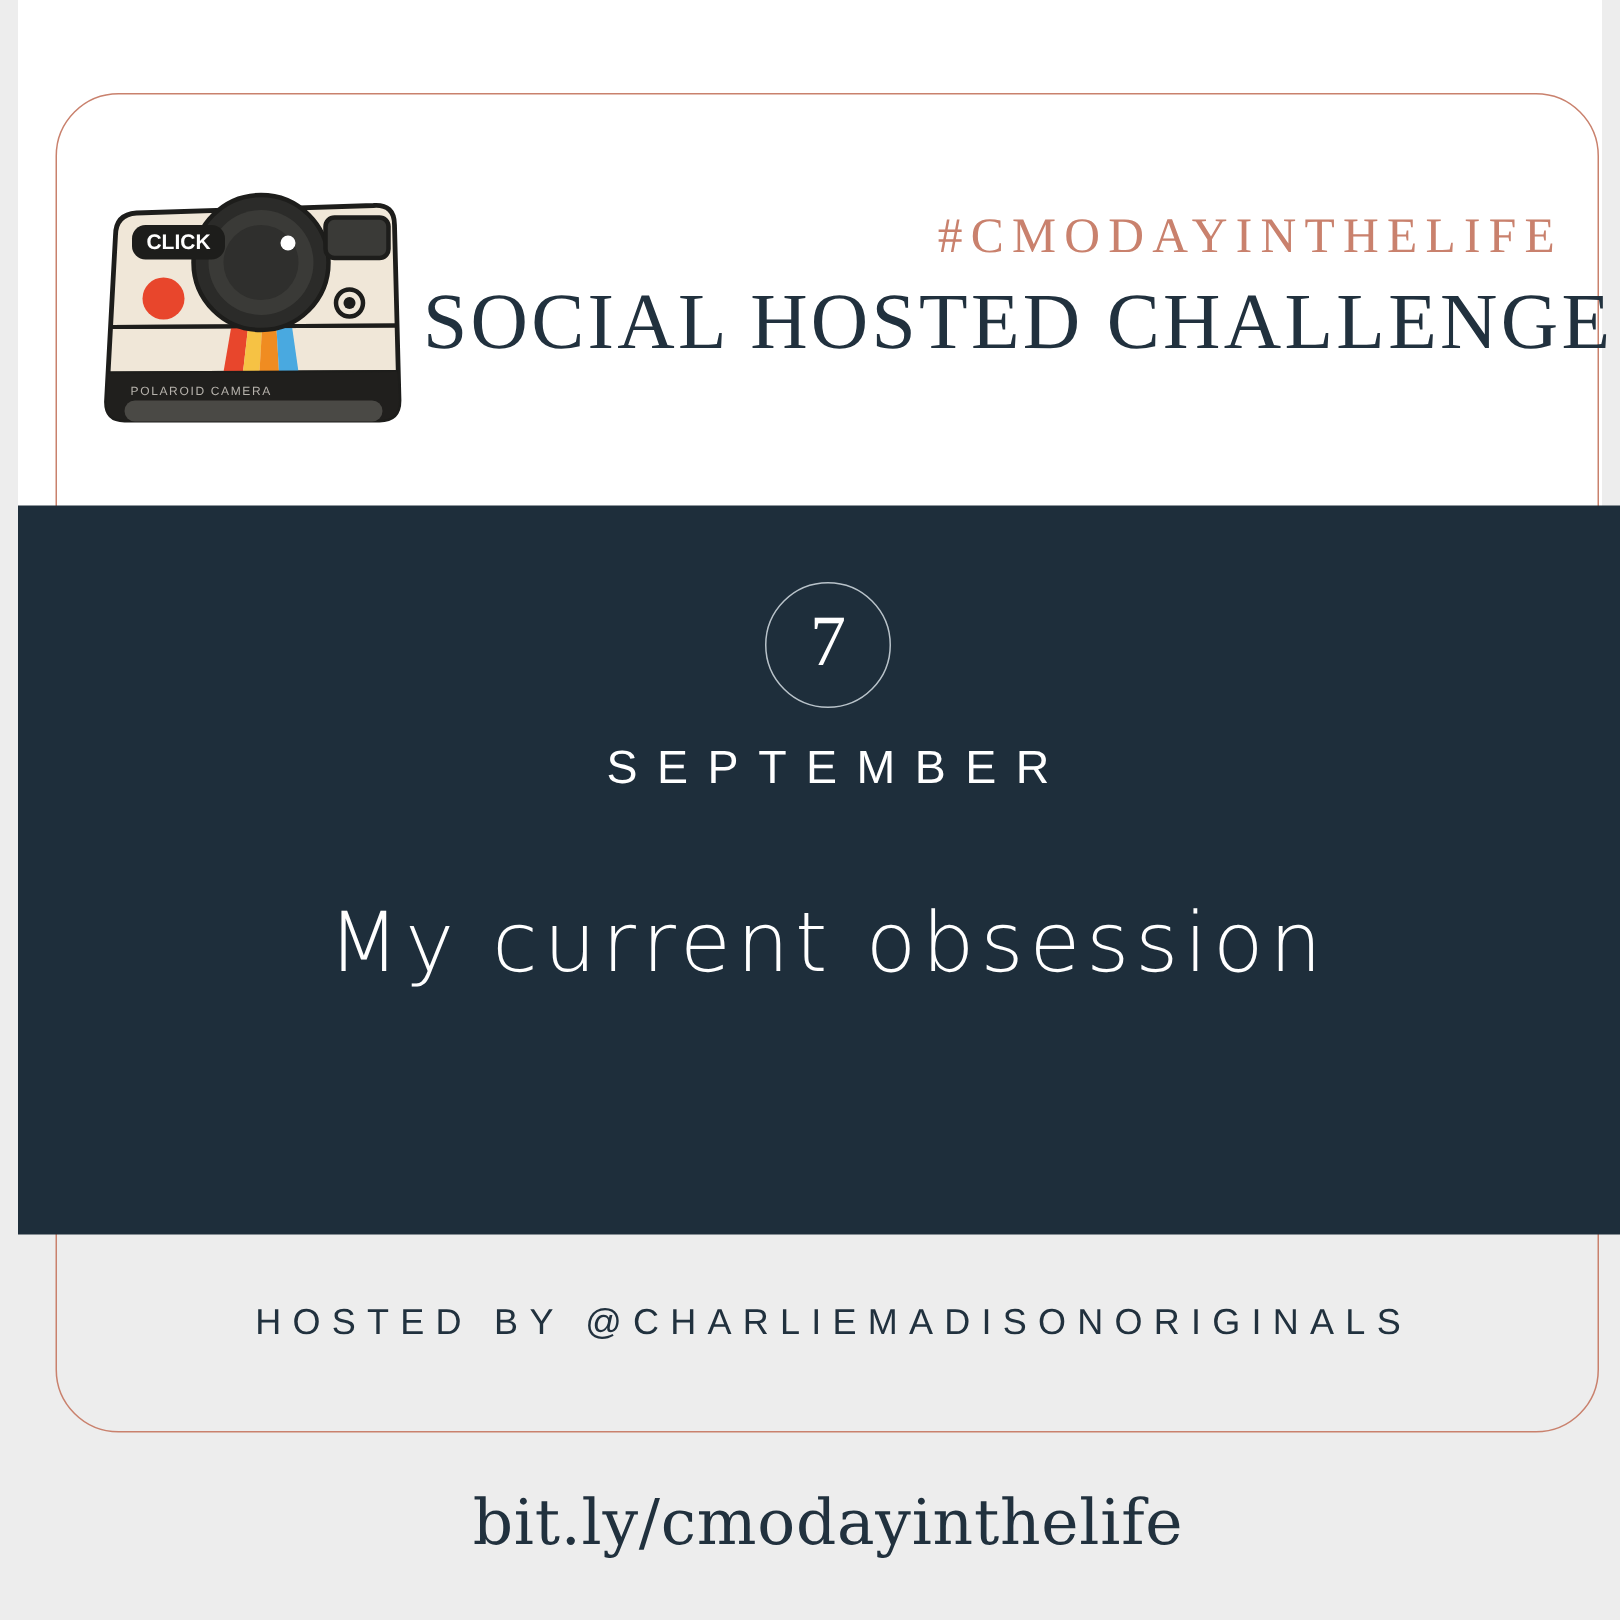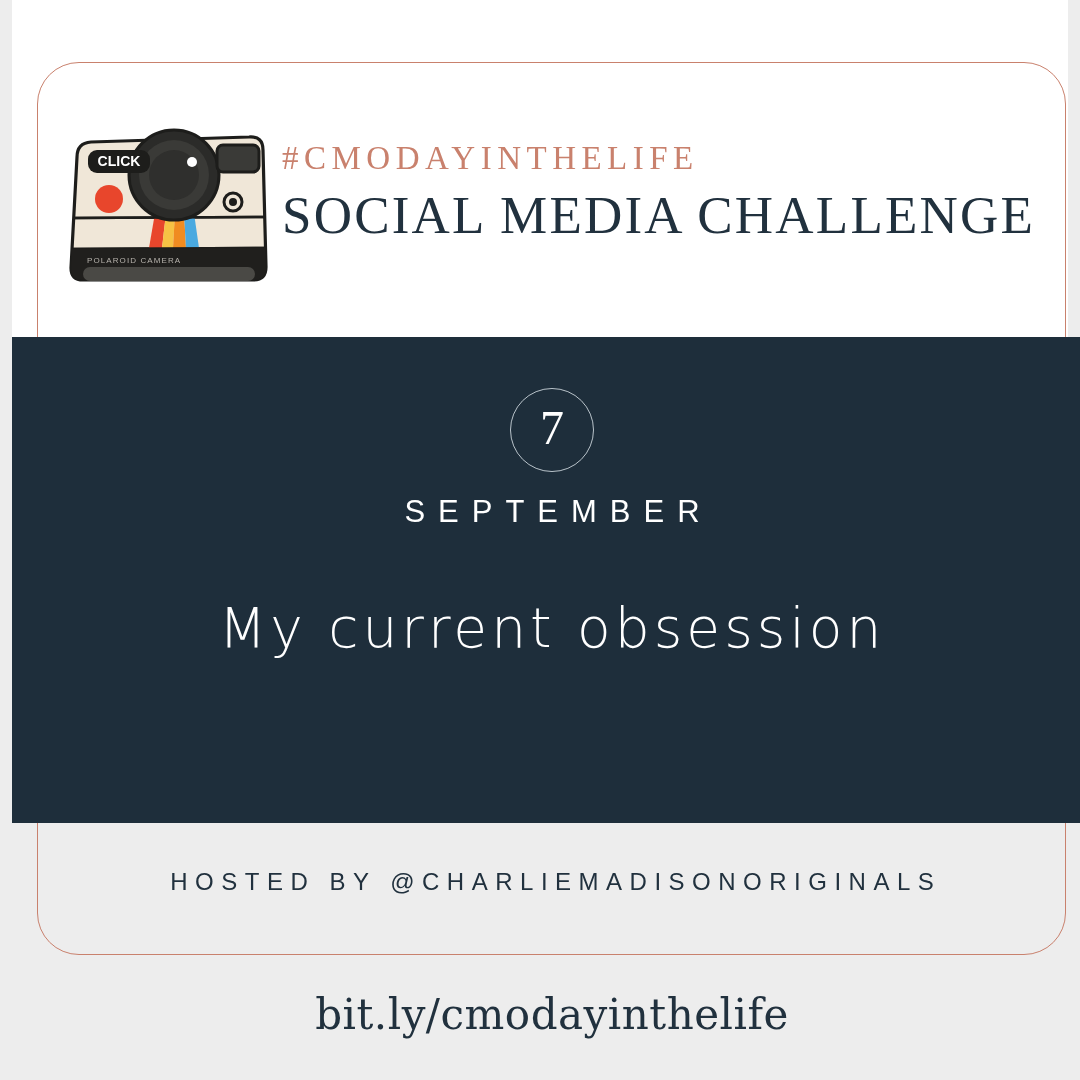--- a/index.html
+++ b/index.html
@@ -69,21 +69,21 @@
     height: 180px;
   }
   #camera svg { display: block; width: 205px; height: 180px; }
 
   
   #title-block {
     position: absolute;
     left: 270px;
     top: 78px;
     width: 760px;
-    text-align: left;
+    text-align: right;
   }
   #hashtag {
     font-family: "Liberation Serif", serif;
     font-size: 33px;
     letter-spacing: 5.5px;
     color: #c9816d;
     font-weight: 400;
     line-height: 1.1;
     white-space: nowrap;
   }
@@ -226,21 +226,21 @@
         <text x="52" y="49" text-anchor="middle" font-family="Liberation Sans, sans-serif" font-size="14" font-weight="bold" fill="#ffffff">CLICK</text>
 
         <path d="M5 132 L198 131 L199 150 Q199 163 186 163 L16 163 Q4 163 4 151 Z" fill="#201f1d"></path>
         <text x="20" y="146" font-family="Liberation Sans, sans-serif" font-size="8" letter-spacing="1.1" fill="#b6b2ac">POLAROID CAMERA</text>
         <rect x="16" y="150" width="172" height="14" rx="7" fill="#4a4945"></rect>
       </svg>
     </div>
 
     <div id="title-block">
       <div id="hashtag">#CMODAYINTHELIFE</div>
-      <div id="challenge-title">SOCIAL MEDIA CHALLENGE</div>
+      <div id="challenge-title">SOCIAL HOSTED CHALLENGE</div>
     </div>
   </div>
 
   <div id="band-content">
     <div id="day-circle">
       <span id="day-number">7</span>
     </div>
     <div id="month">SEPTEMBER</div>
     <div id="prompt">My current obsession</div>
   </div>

